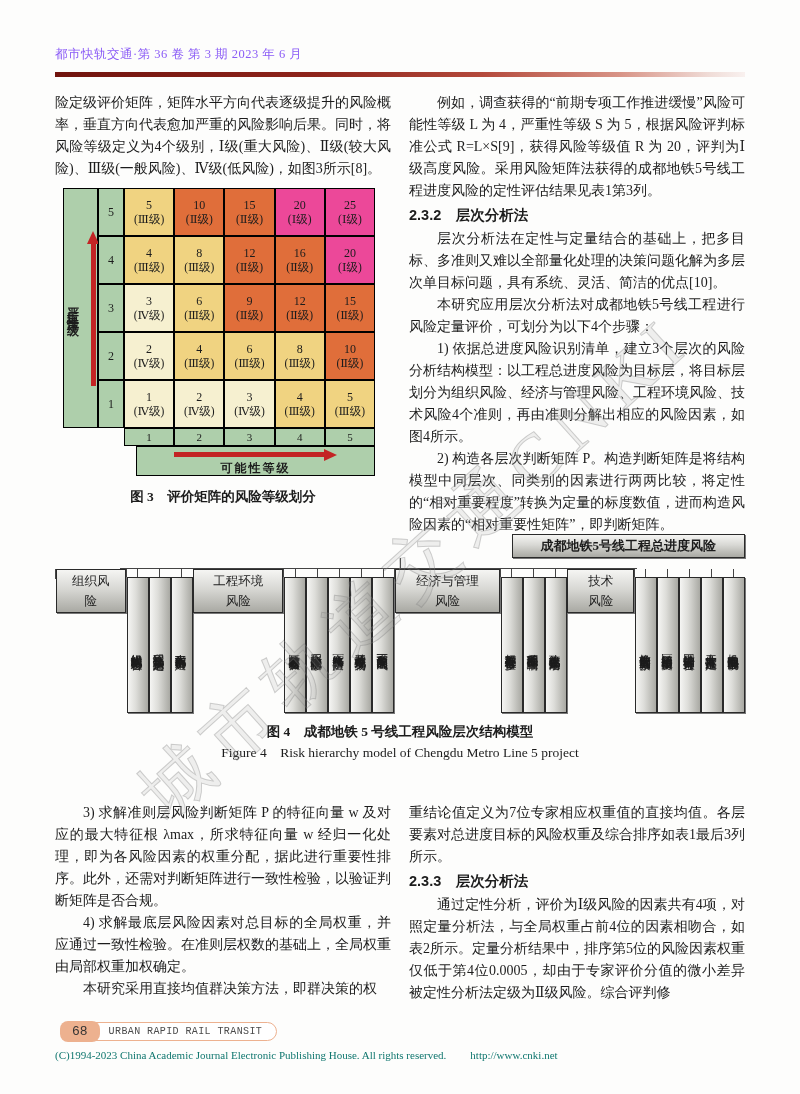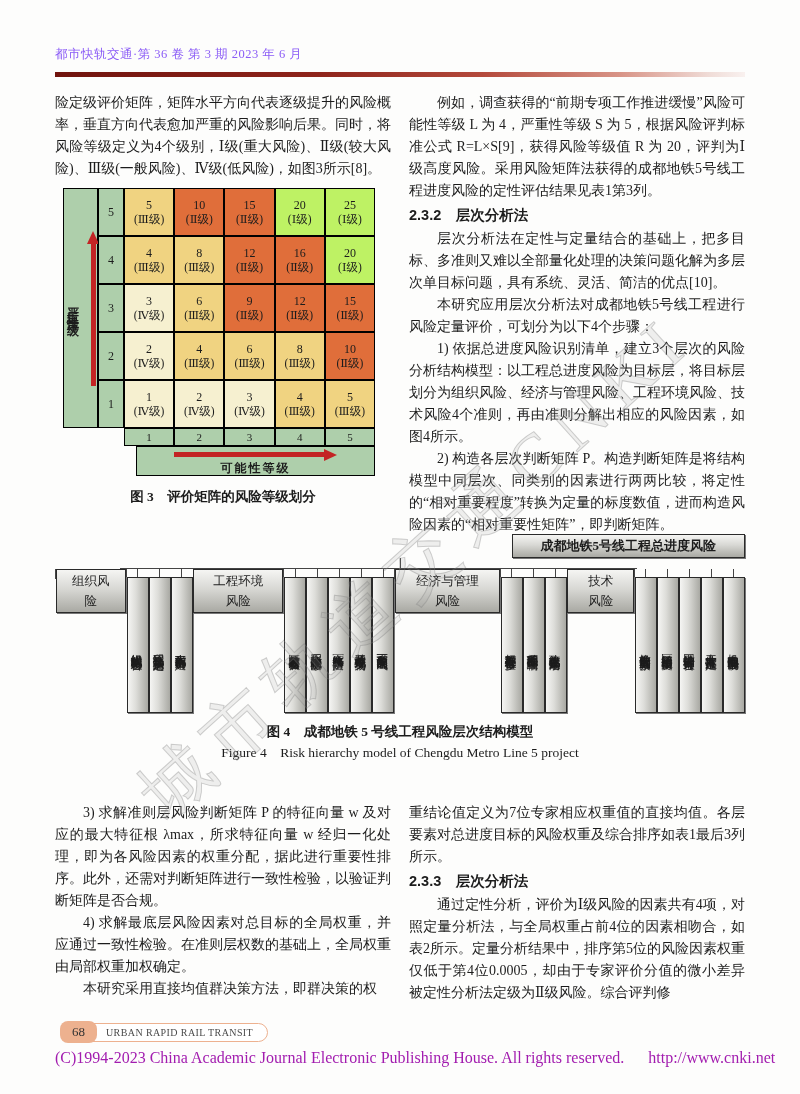--- a/index.html
+++ b/index.html
@@ -18,21 +18,21 @@
   .ind { text-indent:2em; }
   .h-sec { font-family:"Liberation Sans","DejaVu Sans",sans-serif; font-weight:bold; font-size:14.5px; line-height:22px; margin:2px 0; text-align:left; }
 
   
   .fig3-wrap { margin-top:8px; }
   .matrix { display:flex; width:312px; margin:2px auto 0 8px; }
   .mx-green { background:#aecfab; }
   .mx-cream { background:#f6f0d0; }
   .mx-yellow { background:#f0d381; }
   .mx-orange { background:#e06e3a; }
-  .mx-red { background:#bef264; }
+  .mx-red { background:#ec4899; }
   .mx-left { width:35px; border:1.5px solid #000; margin-bottom:48px;
     display:flex; align-items:center; justify-content:center; gap:3px; }
   .ylabel { writing-mode:vertical-rl; text-orientation:upright; font-size:12px; letter-spacing:4px; font-weight:bold; }
   .arrow-up .ah { width:0; height:0; border-left:6px solid transparent; border-right:6px solid transparent; border-bottom:13px solid #c32424; margin:0 auto; }
   .arrow-up .as { width:5px; height:142px; background:#c32424; margin:0 auto; }
   .mx-main { flex:1; display:flex; flex-direction:column; }
   .mx-row { display:flex; height:48px; }
   .mx-cell { border:1.5px solid #000; display:flex; flex-direction:column; align-items:center; justify-content:center; }
   .mx-num { width:26px; font-size:12px; }
   .mx-data { flex:1; font-size:11.5px; line-height:14px; }
@@ -72,25 +72,25 @@
   .kids { display:flex; }
   .kid { flex:1; display:flex; flex-direction:column; align-items:center; }
   .kid .vline { height:8px; }
   .leaf { width:22px; height:136px; border:1px solid #2a2a2a; box-shadow:1px 1px 0 #777;
     background:linear-gradient(90deg,#f5f5f3 0%,#ddddd9 40%,#a9a9a3 100%);
     writing-mode:vertical-rl; text-orientation:upright; font-size:11.5px; line-height:22px; letter-spacing:.5px;
     display:flex; justify-content:center; padding-top:5px; }
 
   
   .badge { position:absolute; left:60px; top:1021px; display:flex; align-items:center;
-    font-family:Liberation Serif, serif; }
+    font-family:Liberation Mono, monospace; }
   .badge-pill { border:1.5px solid #edb18f; border-radius:12px; background:#fff; padding:3px 14px 3px 22px;
     font-size:10px; color:#4a4a4a; letter-spacing:.4px; margin-left:-14px; }
   .badge-num { position:relative; z-index:1; background:#edb18f; border-radius:8px; padding:3px 12px; font-size:13px; color:#333; }
-  .copyright { position:absolute; left:55px; top:1049px; width:712px; font-size:16px; color:#a21caf; white-space:nowrap; }
+  .copyright { position:absolute; left:55px; top:1049px; width:712px; font-size:11px; color:#0f766e; white-space:nowrap; }
   .copyright .url { margin-left:24px; }
 
   .wm { position:absolute; left:120px; top:770px; transform:rotate(-42deg); transform-origin:left top;
     font-size:70px; letter-spacing:12px; white-space:nowrap; z-index:6; pointer-events:none;
     color:rgba(150,150,150,0.14); -webkit-text-stroke:1px rgba(125,125,125,0.35); }
 </style>
 </head>
 <body>
 
 <div class="header-line">都市快轨交通·第 36 卷 第 3 期 2023 年 6 月</div>

